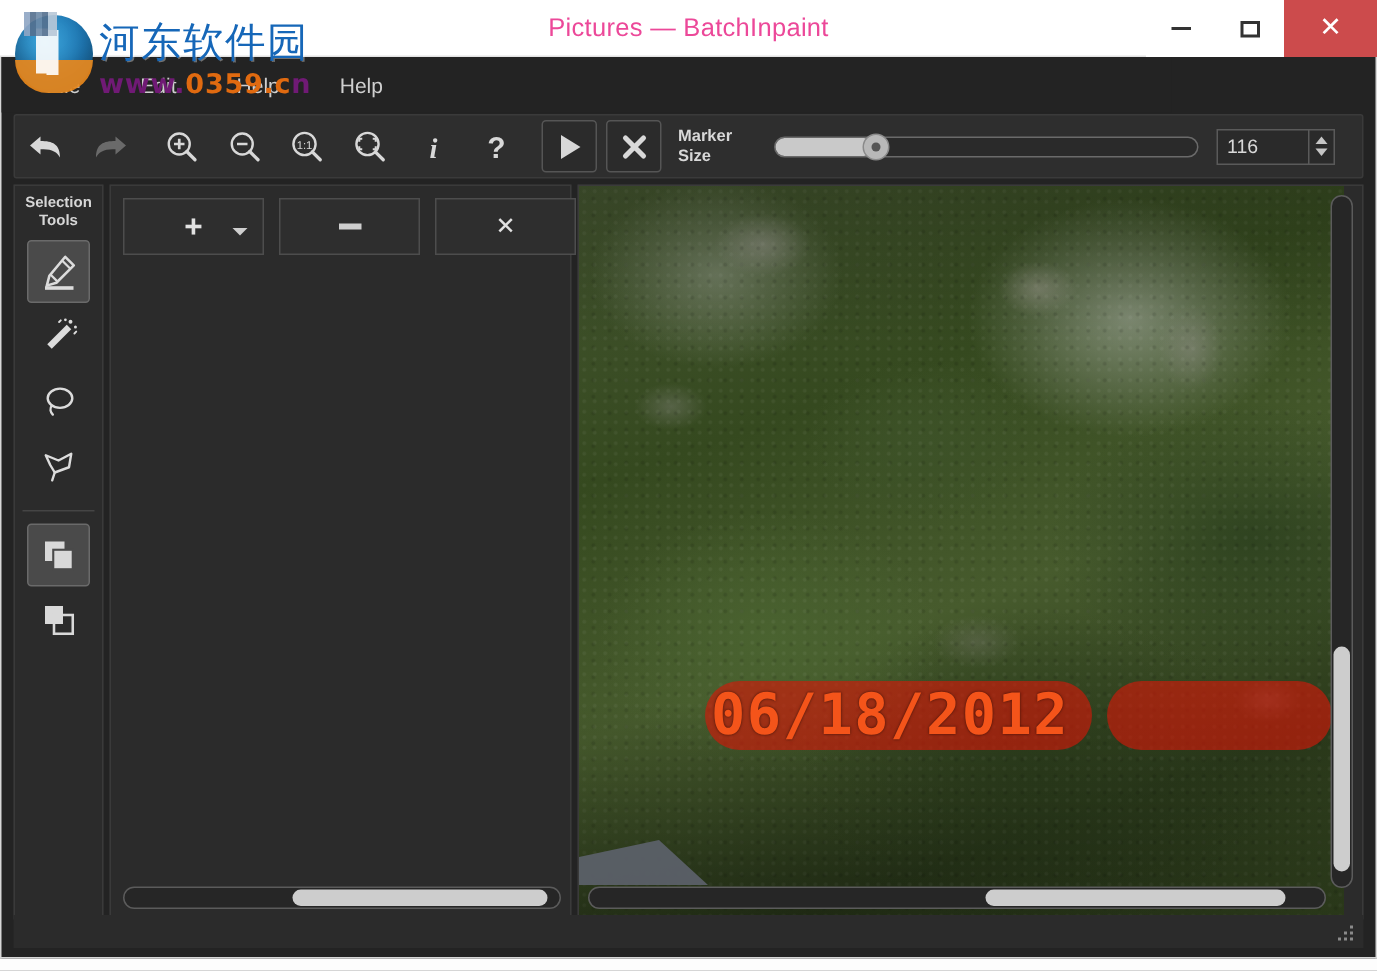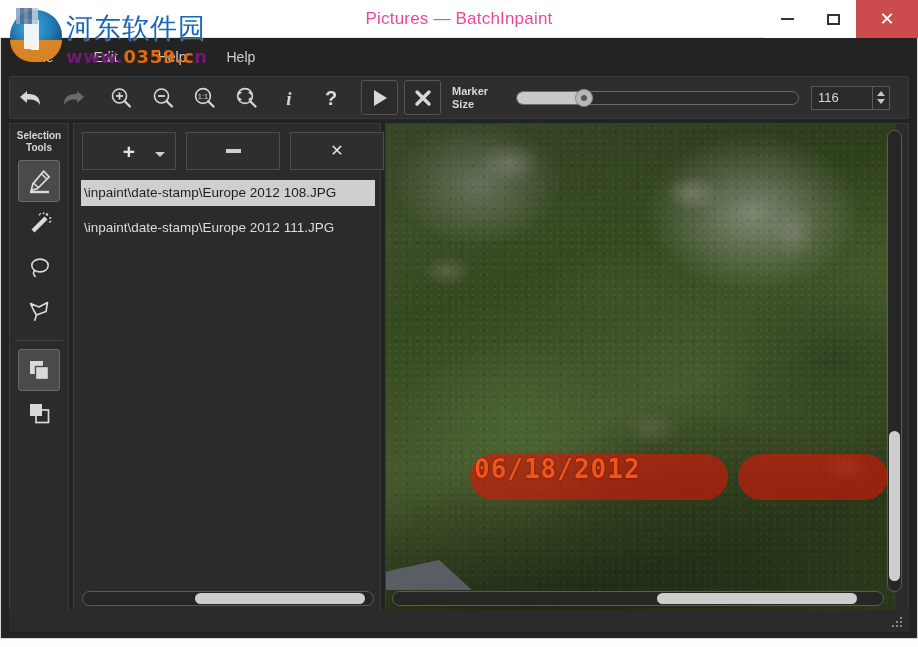--- a/index.html
+++ b/index.html
@@ -298,21 +298,21 @@
     width: 86px; height: 30px;
     background: #5b6068;
     clip-path: polygon(0 38%, 62% 0, 100% 100%, 0 100%);
     opacity: .95;
   }
 
   
   .stamp {
     position: absolute; left: 88px; top: 330px;
     font-family: "DejaVu Sans Mono", monospace;
-    font-size: 26px; font-weight: bold;
+    font-size: 38px; font-weight: bold;
     letter-spacing: 1px;
     color: #f4541a;
     text-shadow: 0 0 2px rgba(0,0,0,.6);
     white-space: nowrap;
   }
   .mask-a {
     position: absolute; left: 84px; top: 330px;
     width: 258px; height: 46px;
     background: rgba(214,22,8,.62);
     border-radius: 23px;
@@ -600,24 +600,20 @@
           <span class="fb-caret"></span>
         </div>
         <div class="fb rem">
           <span class="fb-minus"></span>
         </div>
         <div class="fb clr">
           <span class="fb-x">✕</span>
         </div>
       </div>
 
-      <div class="file-list">
-        <div class="file-row selected">\inpaint\date-stamp\Europe 2012 108.JPG</div>
-        <div class="file-row">\inpaint\date-stamp\Europe 2012 111.JPG</div>
-      </div>
 
       <div class="hscroll-files">
         <div class="thumb"></div>
       </div>
     </div>
 
     <div class="canvaspanel">
       <div class="photo">
         <div class="base"></div>
         <div class="rocks"></div>

